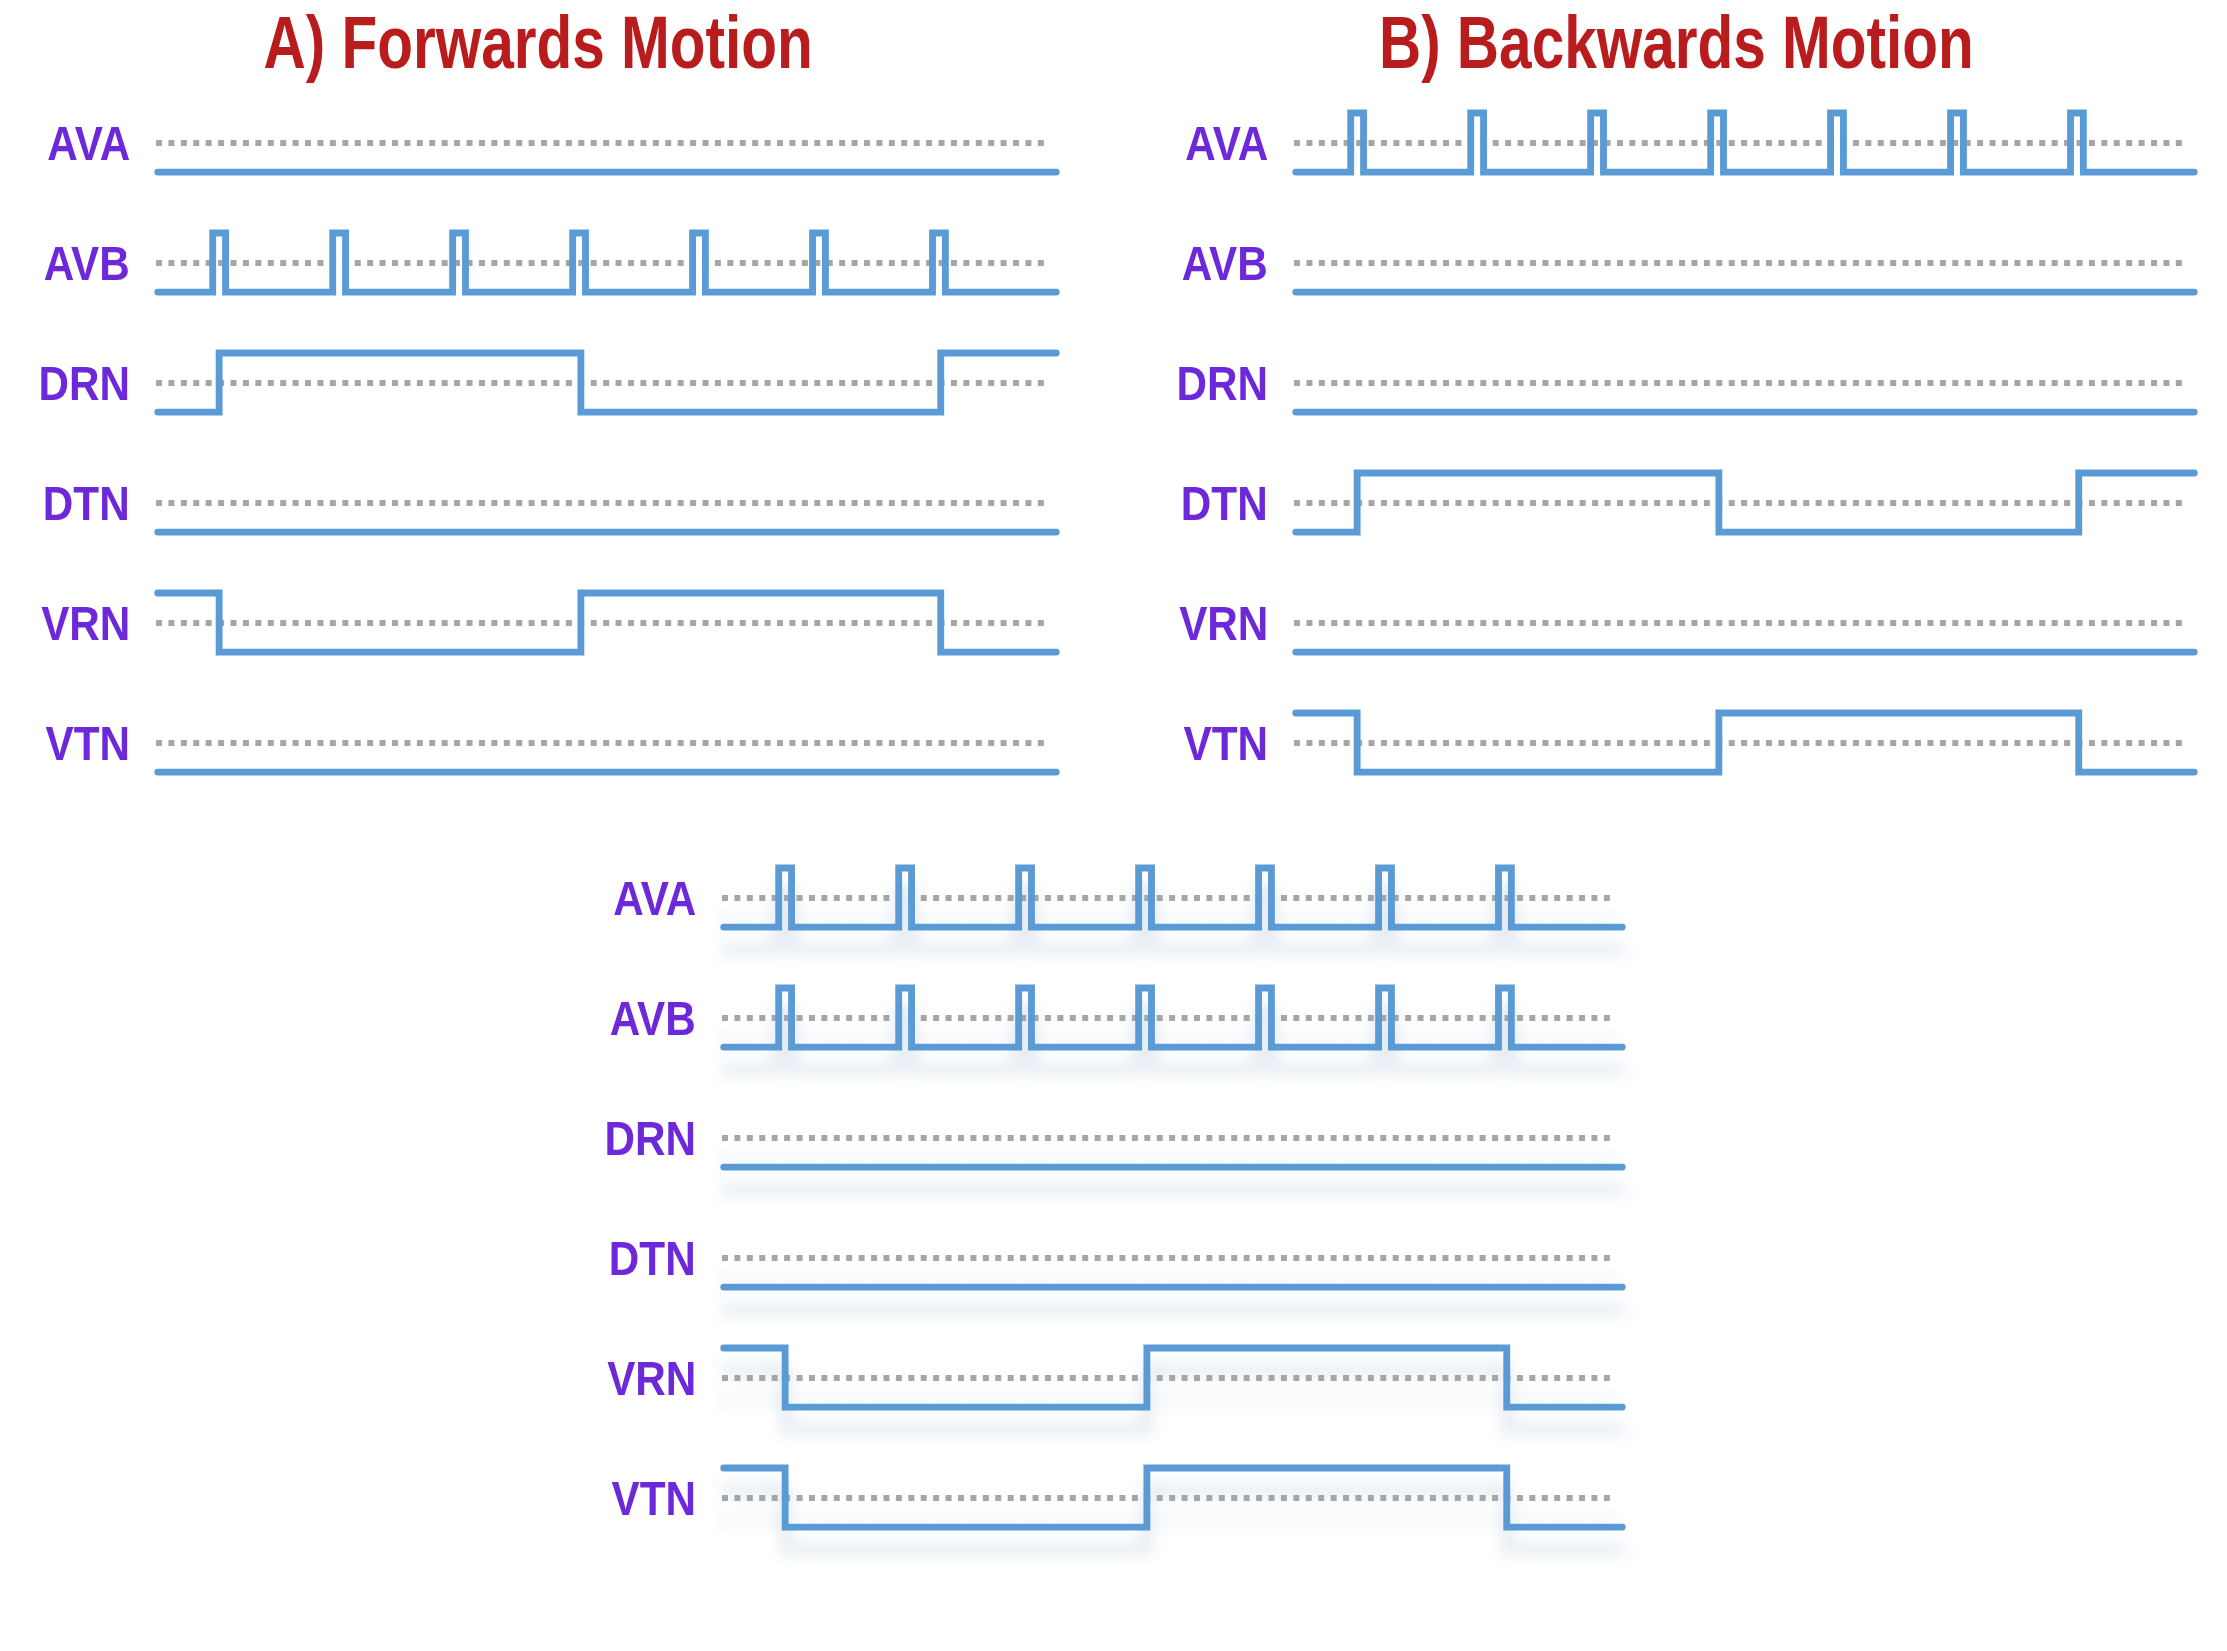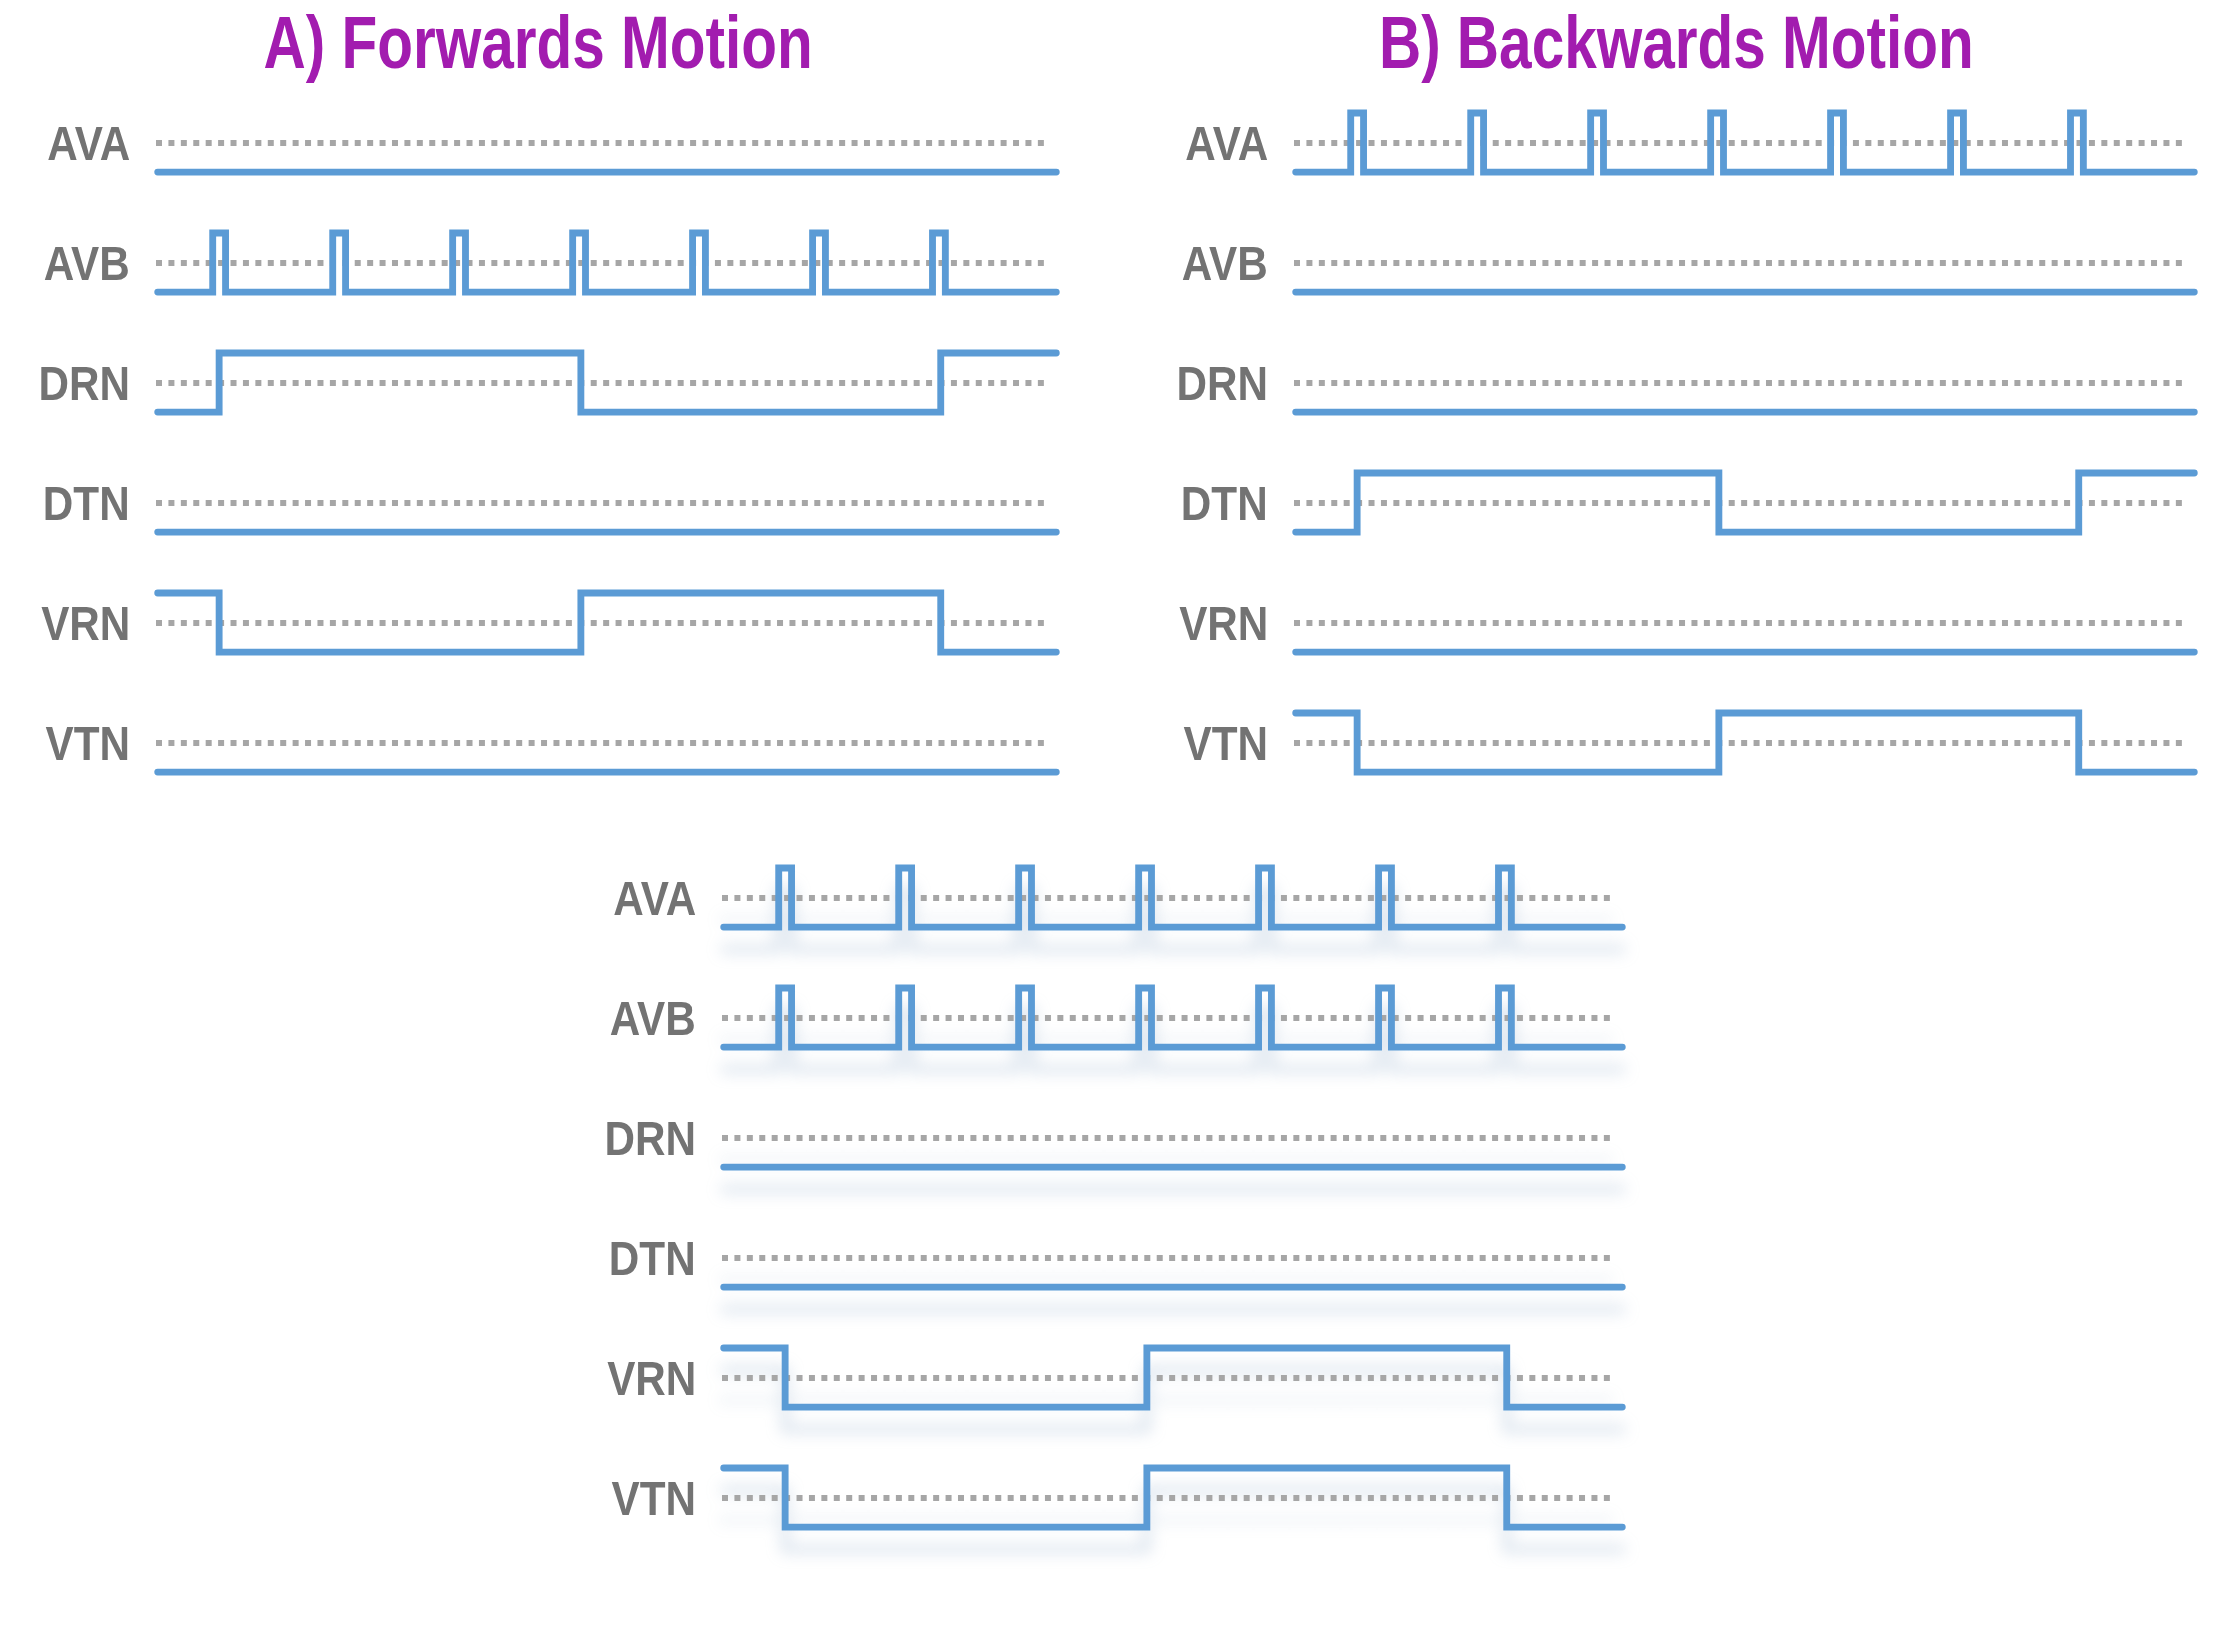--- a/index.html
+++ b/index.html
@@ -11,30 +11,30 @@
     overflow: hidden;
   }
   .figure { position: absolute; inset: 0; }
   .panel { position: absolute; }
   #panel-a { left: 19px;   top: 0;     width: 1039px; }
   #panel-b { left: 1157px; top: 0;     width: 1039px; }
   #panel-c { left: 585px;  top: 838px; width: 1039px; }
   .panel-title {
     height: 83px;
     display: flex; align-items: center; justify-content: center;
-    font-weight: bold; font-size: 75px; color: #a21caf;
+    font-weight: bold; font-size: 75px; color: #b91c1c;
     white-space: nowrap;
   }
   .panel-title .squeeze { display: inline-block; transform: scaleX(0.78); transform-origin: center center; }
   .rows { display: block; }
   .trace-row { display: flex; height: 120px; align-items: stretch; }
   .row-label {
     width: 111px; flex: 0 0 111px;
     display: flex; align-items: center; justify-content: flex-end;
-    font-weight: bold; font-size: 48px; color: #737373;
+    font-weight: bold; font-size: 48px; color: #6d28d9;
     white-space: nowrap;
   }
   .row-label .squeeze { display: inline-block; transform: scaleX(0.88); transform-origin: right center; }
   .row-trace { margin-left: 26px; width: 902px; height: 120px; }
   .row-trace svg { display: block; width: 902px; height: 120px; overflow: visible; }
   .baseline-path { fill: none; }
   .signal-path { fill: none; }
   
   .panel.with-shadow .row-trace svg { filter: drop-shadow(0px 22px 7.7px rgba(110,145,185,0.30)); }
 </style>

